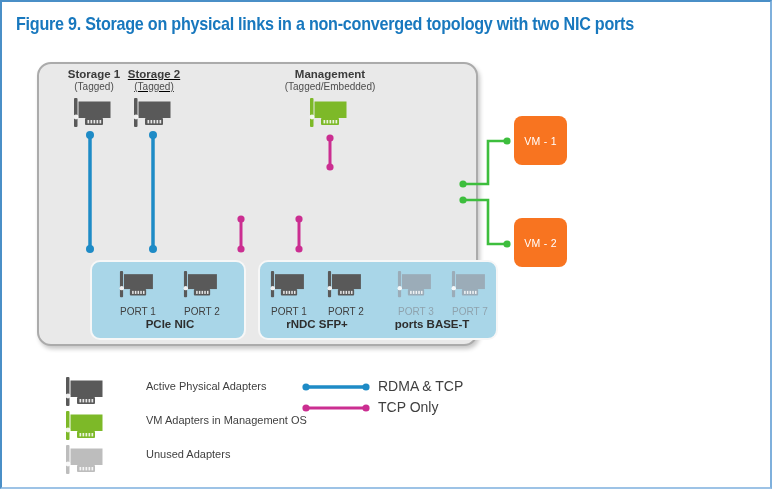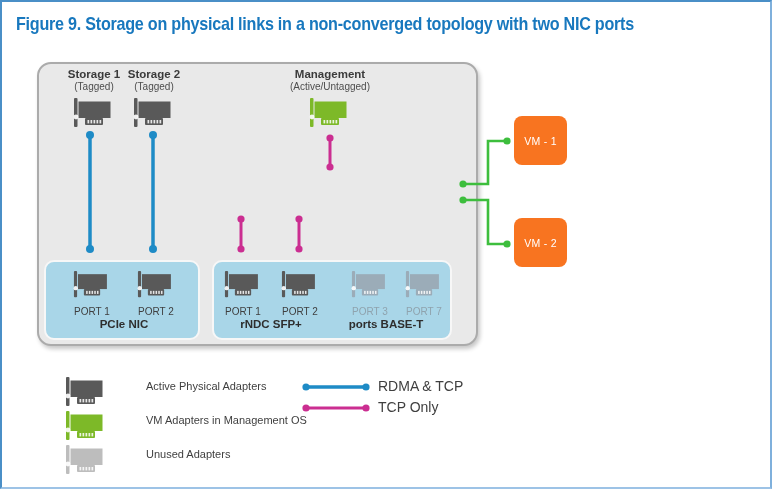--- a/index.html
+++ b/index.html
@@ -33,21 +33,21 @@
   .ln-tcp{stroke:var(--tcp_magenta);stroke-width:3;}
   .dot-tcp{fill:var(--tcp_magenta);}
   .ln-vm{stroke:var(--vm_link_green);stroke-width:2.6;fill:none;}
   .dot-vm{fill:var(--vm_link_green);}
   .switch-box{position:absolute;left:210px;top:173px;width:238px;height:33px;z-index:3;
     background:var(--switch_green);border:2px solid #fff;border-radius:7px;
     display:flex;align-items:center;justify-content:center;
     box-shadow:1px 2px 2px rgba(0,0,0,0.15);}
   .switch-label{font-size:12px;font-weight:bold;color:#383838;}
   .port-box{position:absolute;top:258px;height:80px;z-index:3;
-    background:var(--port_box_blue);border:2px solid #F7F7F7;border-radius:10px;}
+    background:var(--port_box_blue);border:2px solid #F7F7F7;border-radius:10px;margin-left:46px;}
   .port-cell{position:absolute;width:60px;text-align:center;top:4px;}
   .port-label{font-size:10px;color:#3F3F3F;margin-top:3px;line-height:11px;}
   .port-label.muted{color:#8FA3AE;}
   .group-label{position:absolute;top:56px;text-align:center;
     font-size:11.5px;font-weight:bold;color:#2E2E2E;}
   .vm-box{position:absolute;width:53px;height:49px;z-index:3;
     background:var(--vm_orange);border-radius:8px;
     display:flex;align-items:center;justify-content:center;}
   .vm-label{font-size:10.5px;color:#fff;letter-spacing:0.3px;}
   .legend-icon{position:absolute;left:62px;line-height:0;}
@@ -74,40 +74,40 @@
           <g fill="#ffffff" opacity="0.85">
             <rect x="15.5" y="22" width="1.7" height="3.4"></rect>
             <rect x="18.5" y="22" width="1.7" height="3.4"></rect>
             <rect x="21.5" y="22" width="1.7" height="3.4"></rect>
             <rect x="24.5" y="22" width="1.7" height="3.4"></rect>
             <rect x="27.5" y="22" width="1.7" height="3.4"></rect>
           </g>
           <circle cx="4" cy="19" r="2.4" fill="#ffffff" opacity="0.9"></circle>
         </svg></span>
   </div>
-  <div class="top-node" style="left:110px;top:66px;width:84px;">
+  <div class="top-node" style="left:110px;top:66px;width:84px;text-decoration:underline;">
     <div class="node-name">Storage 2</div>
     <div class="node-tag">(Tagged)</div>
     <span class="adapter-icon c-active"><svg width="44" height="31" viewBox="0 0 44 31" fill="currentColor">
           <rect x="2" y="0" width="3.5" height="29" rx="1"></rect>
           <rect x="6.5" y="3.5" width="32" height="16.5"></rect>
           <rect x="13" y="20" width="18" height="7" rx="1"></rect>
           <g fill="#ffffff" opacity="0.85">
             <rect x="15.5" y="22" width="1.7" height="3.4"></rect>
             <rect x="18.5" y="22" width="1.7" height="3.4"></rect>
             <rect x="21.5" y="22" width="1.7" height="3.4"></rect>
             <rect x="24.5" y="22" width="1.7" height="3.4"></rect>
             <rect x="27.5" y="22" width="1.7" height="3.4"></rect>
           </g>
           <circle cx="4" cy="19" r="2.4" fill="#ffffff" opacity="0.9"></circle>
         </svg></span>
   </div>
   <div class="top-node" style="left:268px;top:66px;width:120px;">
     <div class="node-name">Management</div>
-    <div class="node-tag">(Active/Untagged)</div>
+    <div class="node-tag">(Tagged/Embedded)</div>
     <span class="adapter-icon c-vm"><svg width="44" height="31" viewBox="0 0 44 31" fill="currentColor">
           <rect x="2" y="0" width="3.5" height="29" rx="1"></rect>
           <rect x="6.5" y="3.5" width="32" height="16.5"></rect>
           <rect x="13" y="20" width="18" height="7" rx="1"></rect>
           <g fill="#ffffff" opacity="0.85">
             <rect x="15.5" y="22" width="1.7" height="3.4"></rect>
             <rect x="18.5" y="22" width="1.7" height="3.4"></rect>
             <rect x="21.5" y="22" width="1.7" height="3.4"></rect>
             <rect x="24.5" y="22" width="1.7" height="3.4"></rect>
             <rect x="27.5" y="22" width="1.7" height="3.4"></rect>

